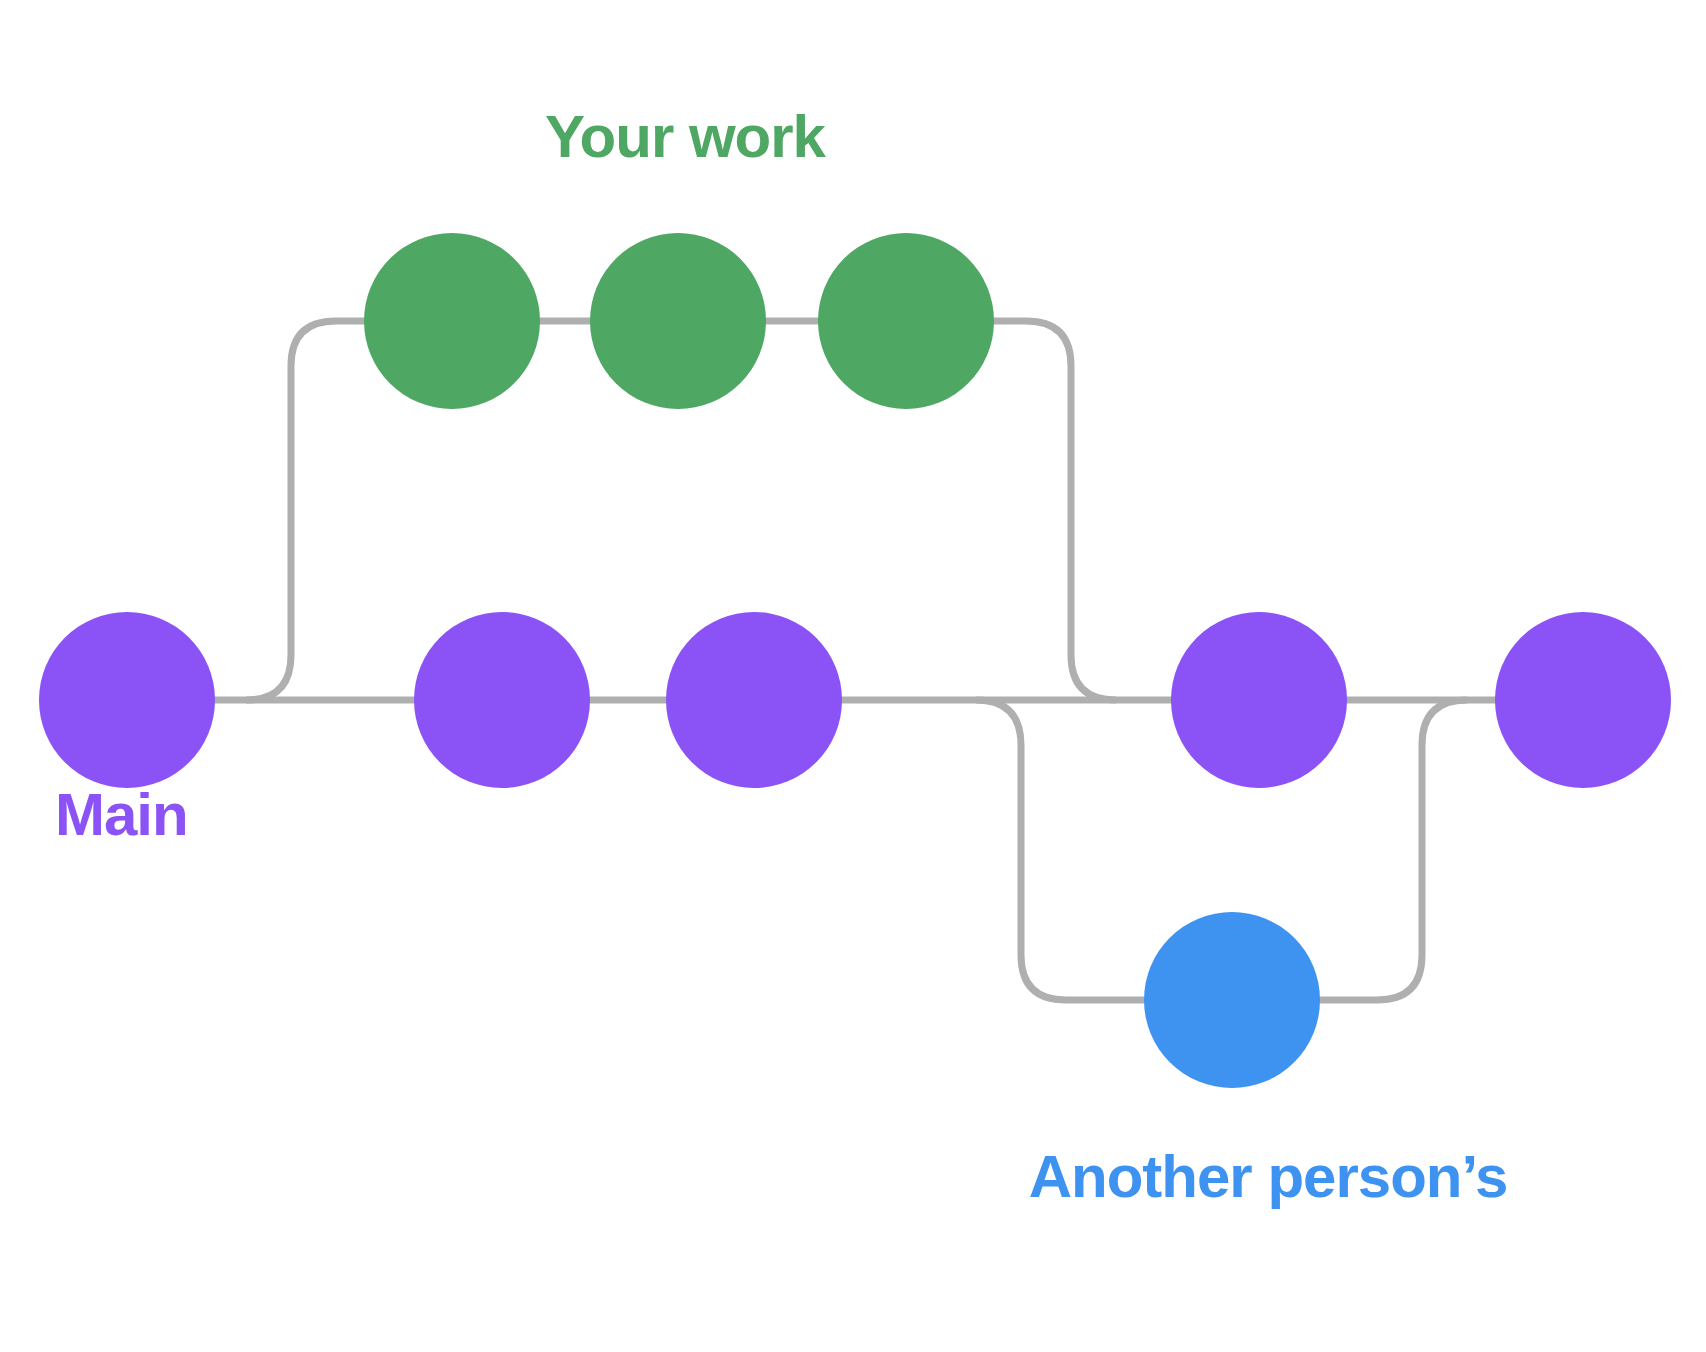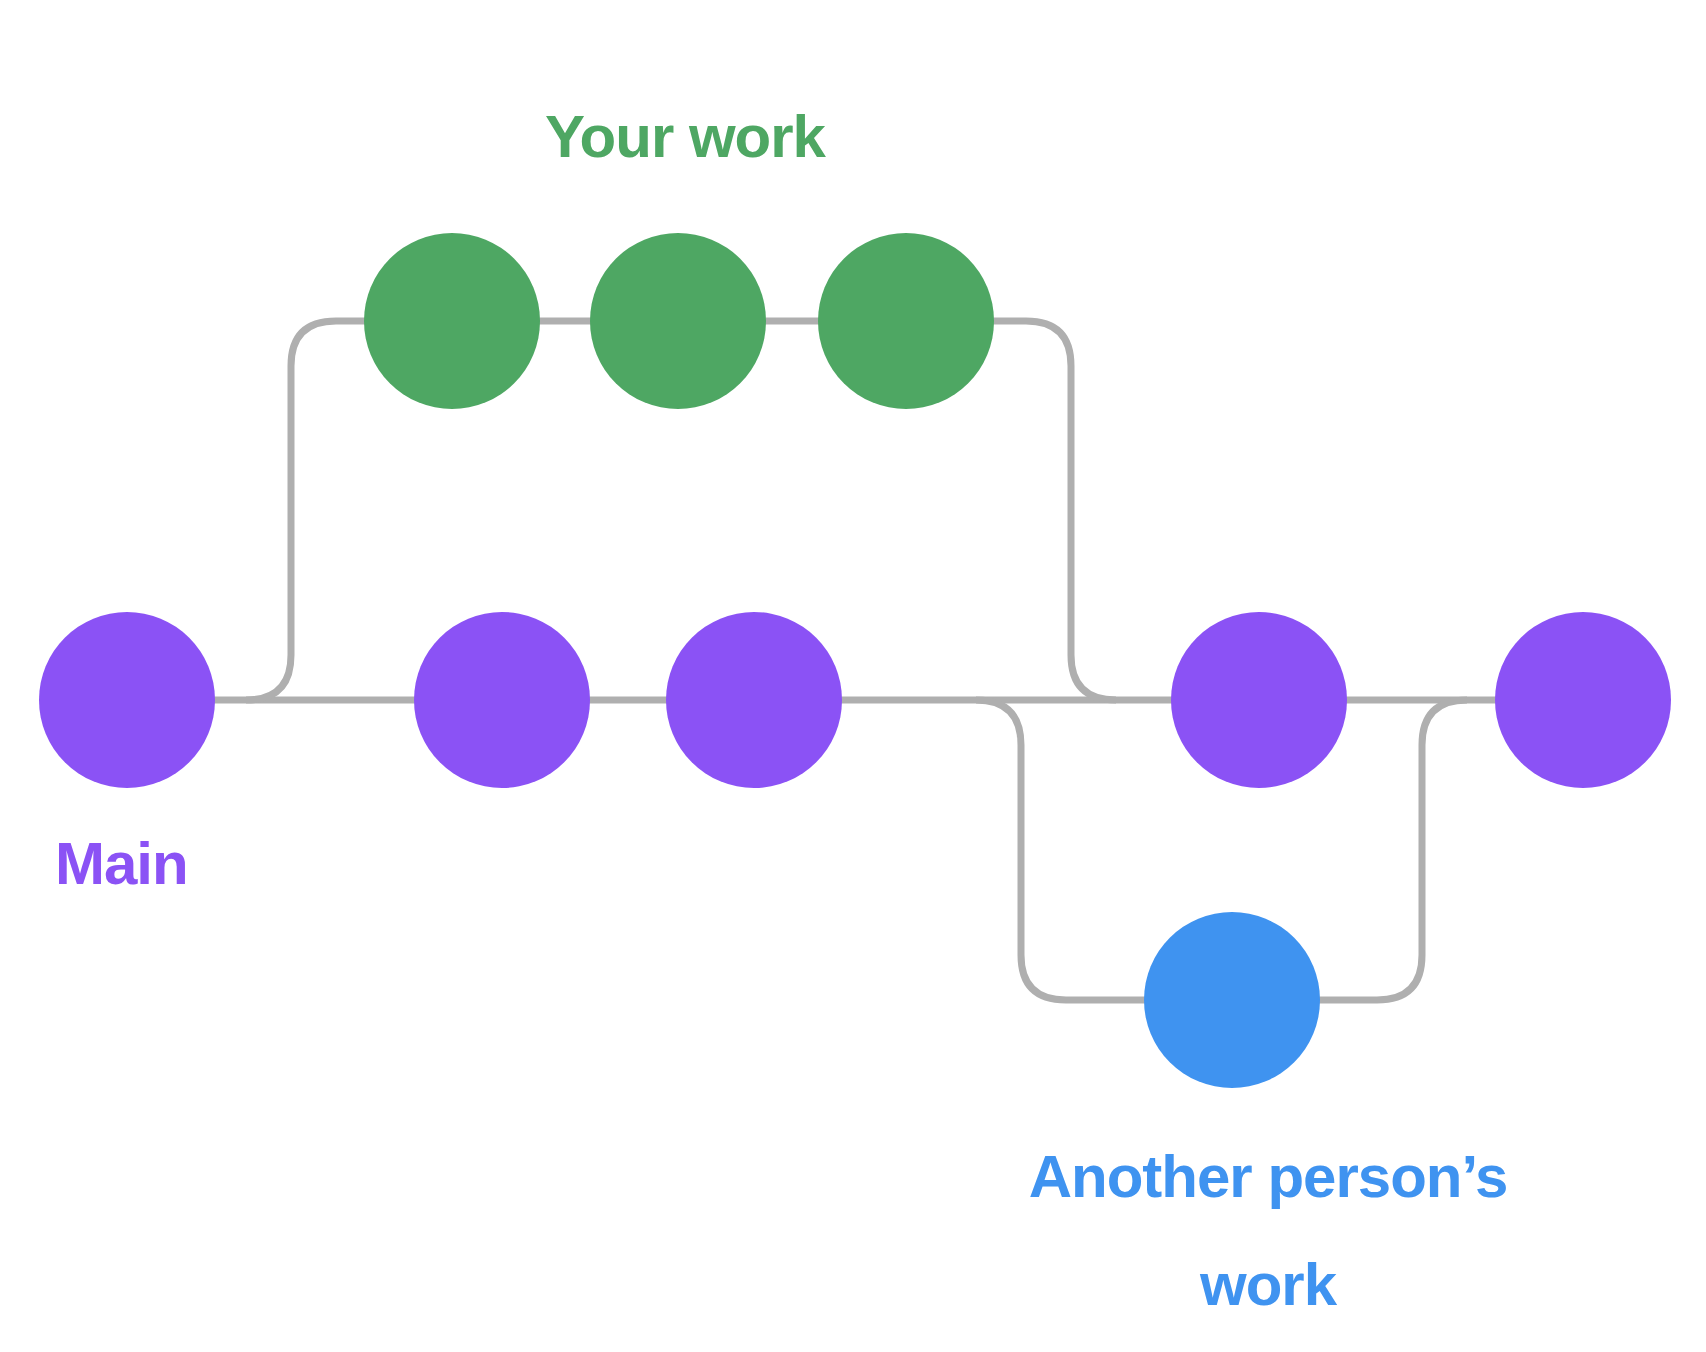--- a/index.html
+++ b/index.html
@@ -42,21 +42,21 @@
   }
   .label-green {
     color: var(--green, #4ea763);
     left: 685px;
     top: 104px;
     transform: translateX(-50%);
   }
   .label-purple {
     color: var(--purple, #8b52f5);
     left: 55px;
-    top: 831px;
+    top: 782px;
   }
   .label-blue {
     color: var(--blue, #3f93f0);
     left: 1268px;
     top: 1123px;
     transform: translateX(-50%);
     text-align: center;
     line-height: 1.8;
   }
   .label-line { display: block; }
@@ -90,16 +90,15 @@
       <circle class="node-blue" cx="1232" cy="1000" r="88"></circle>
     </g>
   </svg>
 
   <div class="branch-label label-green">Your work</div>
 
   <div class="branch-label label-purple">Main</div>
 
   <div class="branch-label label-blue">
     <span class="label-line">Another person’s</span>
-    <span class="label-line">work</span>
   </div>
 
 </div>
 
 </body></html>

